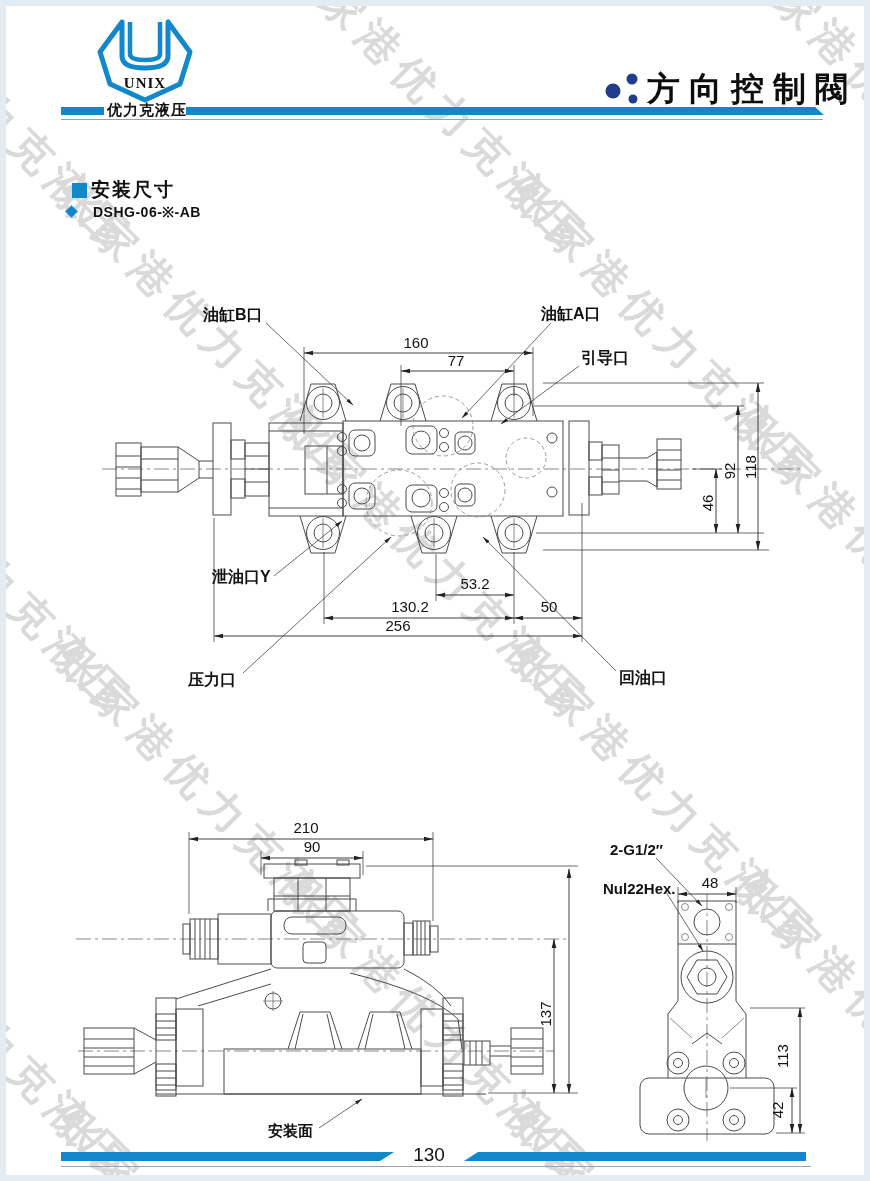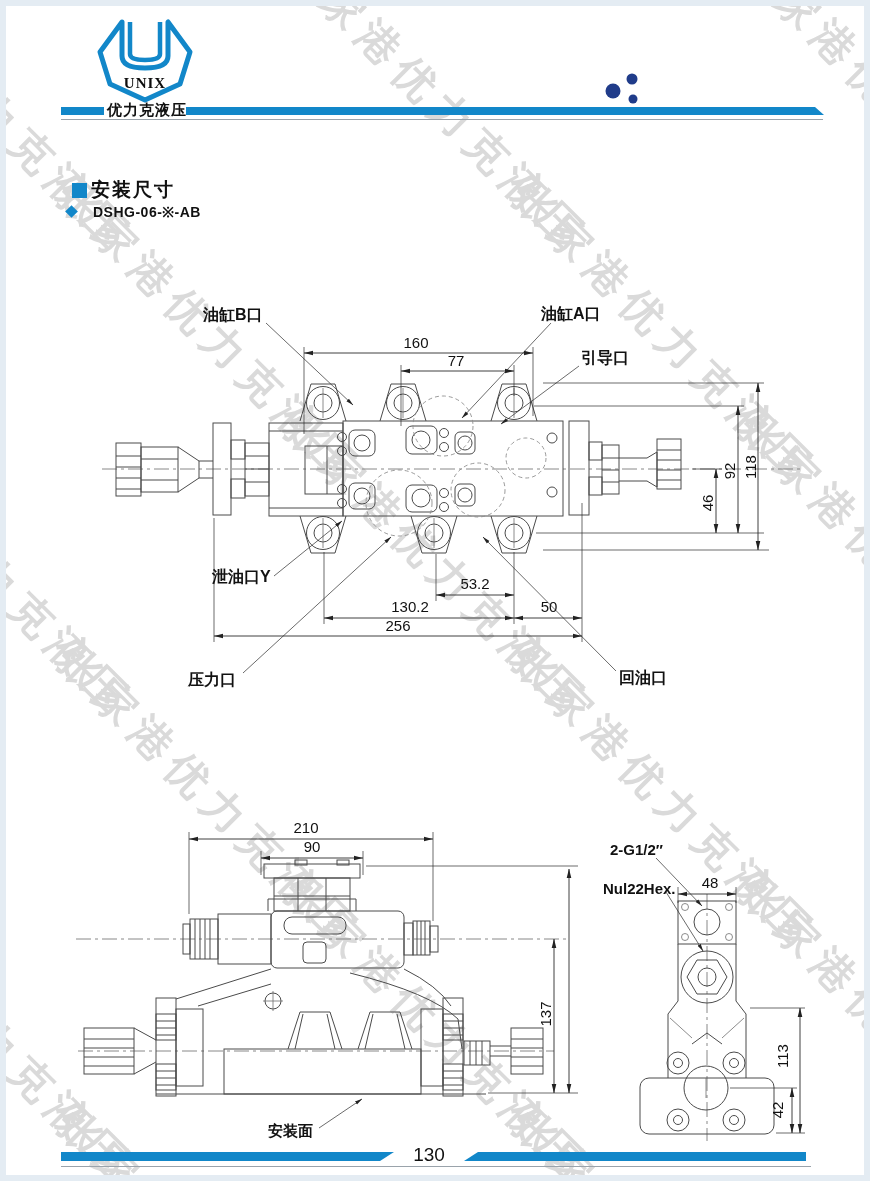--- a/index.html
+++ b/index.html
@@ -77,20 +77,21 @@
   <div id="bar-left" class="bar"></div>
   <div id="brand-text" class="hdr-el">优力克液压</div>
   <div id="bar-main" class="bar"></div>
   <div id="hdr-rule"></div>
 
   <svg id="title-dots" class="hdr-el" width="46" height="42" viewBox="595 60 46 42">
     <circle cx="607" cy="85" r="7.5" fill="#203c8a"></circle>
     <circle cx="626" cy="73" r="5.5" fill="#203c8a"></circle>
     <circle cx="627" cy="93" r="4.5" fill="#203c8a"></circle>
   </svg>
+  <div id="page-title" class="hdr-el">方向控制閥</div>
 
   <div id="section-heading">
     <span class="sq"></span>
     <span class="t">安装尺寸</span>
   </div>
   <div id="model-line">
     <span class="dia"></span>
     <span class="t">DSHG-06-※-AB</span>
   </div>
 

